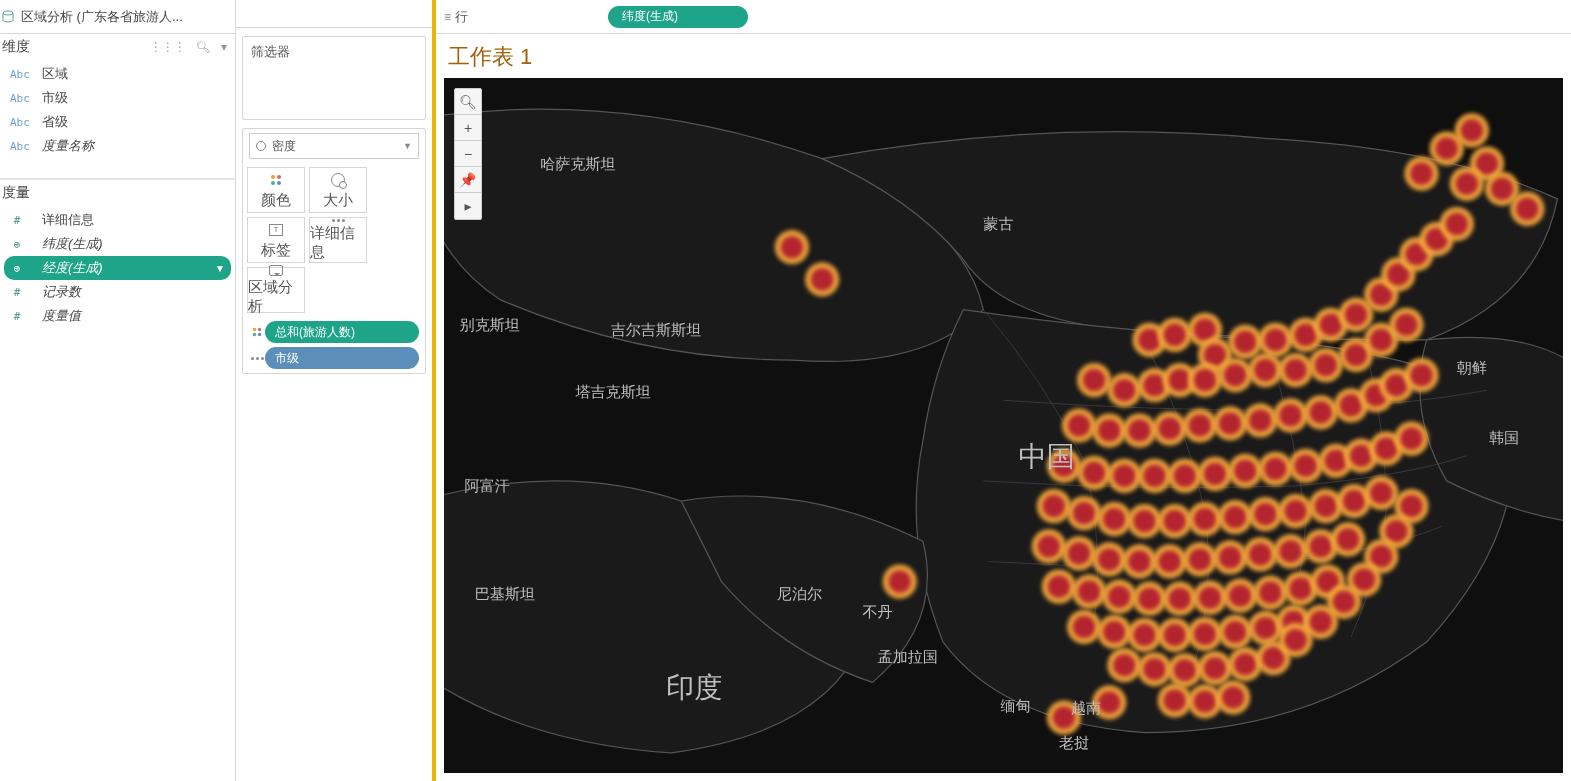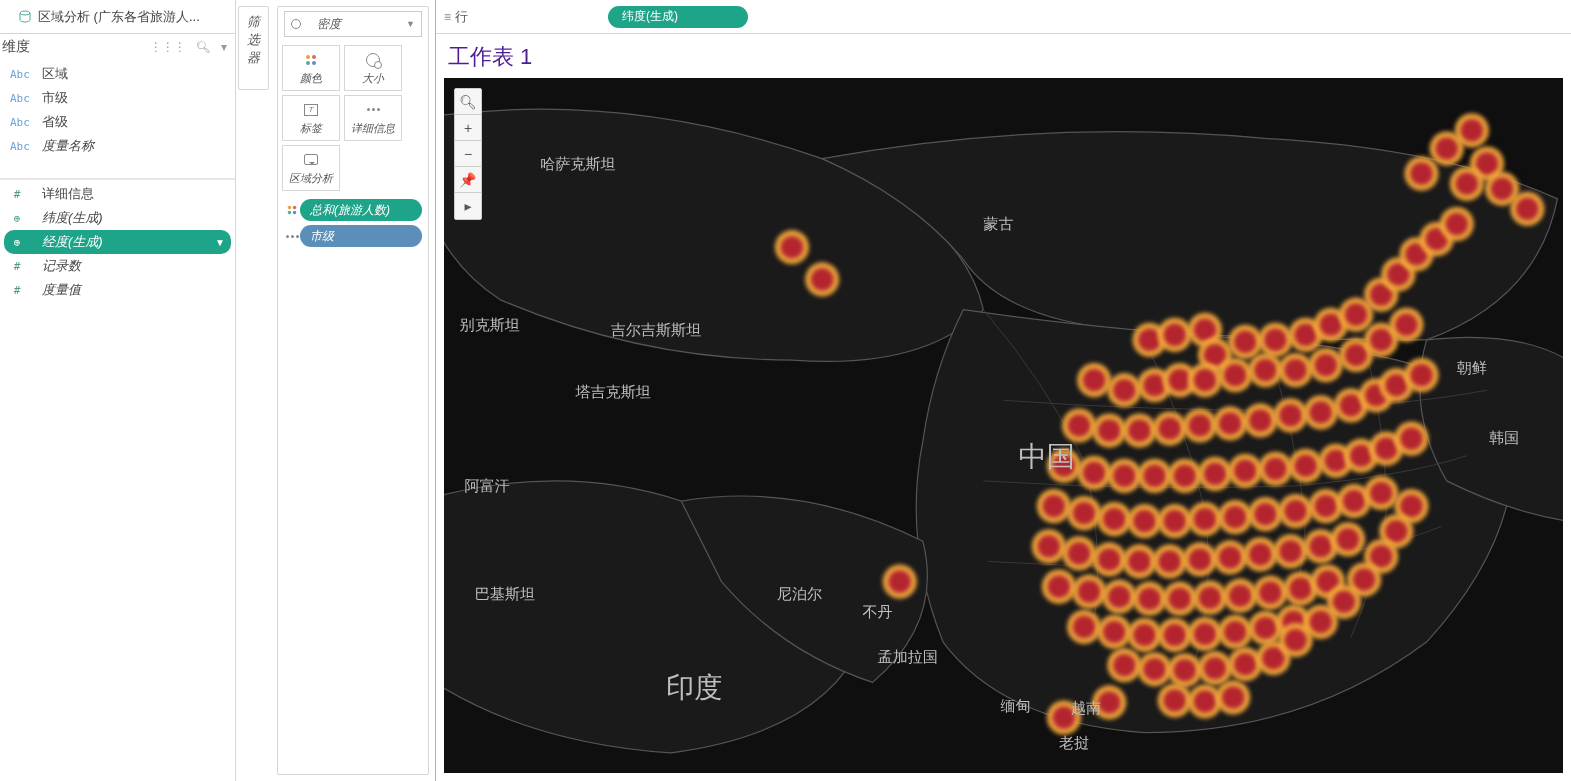--- a/index.html
+++ b/index.html
@@ -1,21 +1,21 @@
 <!DOCTYPE html>
 <html><head>
 <meta charset="utf-8">
 <style>
 * { box-sizing: border-box; margin: 0; padding: 0; font-family: "Segoe UI", "Microsoft YaHei", sans-serif; }
 body { background: #fff; color: #444; font-size: 13px; overflow: hidden; }
 .app { display: flex; height: 781px; width: 1571px; }
 
 
 .data-panel { width: 236px; border-right: 1px solid #d6d6d6; display: flex; flex-direction: column; }
-.ds-header { height: 34px; border-bottom: 1px solid #d6d6d6; display: flex; align-items: center; padding: 0 18px; gap: 6px; }
+.ds-header { height: 34px; border-bottom: 1px solid #d6d6d6; display: flex; align-items: center; padding: 0 1px; gap: 6px; }
 .ds-icon { width: 14px; height: 14px; position: relative; }
 .ds-icon svg { width: 14px; height: 14px; }
 .ds-name { font-size: 13px; color: #444; white-space: nowrap; overflow: hidden; text-overflow: ellipsis; }
 
 .dim-section { border-bottom: 1px solid #e6e6e6; padding-bottom: 20px; }
 .section-hdr { height: 26px; display: flex; align-items: center; justify-content: space-between; padding: 0 6px 0 0; }
 .section-title { font-size: 14px; padding-left: 2px; }
 .section-tools { display: flex; gap: 6px; color: #999; font-size: 12px; }
 .section-tools span { cursor: pointer; padding: 2px; }
 .field-list { padding: 2px 4px 0 4px; }
@@ -27,33 +27,33 @@
 .fld-name { font-size: 13px; color: #444; }
 .fld-name.italic { font-style: italic; }
 .field.selected { background: #1ea488; color: #fff; }
 .field.selected .fld-icon, .field.selected .fld-name { color: #fff; }
 .field.selected .caret { margin-left: auto; color: #fff; font-size: 10px; }
 
 .meas-section { margin-top: auto; border-top: 1px solid #e6e6e6; flex: 1; }
 .meas-section .section-hdr { border-bottom: none; }
 
 
-.cards-col { width: 200px; border-right: 1px solid #eab308; padding: 6px; display: flex; flex-direction: row; gap: 8px; font-style: italic; }
+.cards-col { width: 200px; border-right: 4px solid #eab308; padding: 6px; display: flex; flex-direction: column; gap: 8px; }
 .cards-col .spacer-top { height: 28px; border-bottom: 1px solid #d6d6d6; margin: -6px -6px 0 -6px; }
 .card { border: 1px solid #d6d6d6; border-radius: 2px; background: #fff; }
 .card-title { padding: 6px 8px; font-size: 13px; color: #555; }
 .filter-card { height: 84px; }
 .marks-card {}
-.mark-type { margin: 4px 6px; border: 1px solid #ccc; height: 22px; display: flex; align-items: center; gap: 16px; padding: 12px 6px; font-size: 12px; color: #555; }
+.mark-type { margin: 4px 6px; border: 1px solid #ccc; height: 22px; display: flex; align-items: center; gap: 6px; padding: 12px 6px; font-size: 12px; color: #555; }
 .mark-type .circ { width: 10px; height: 10px; border: 1px solid #888; border-radius: 50%; }
 .mark-type .dd { margin-left: auto; font-size: 9px; color: #888; }
 .mark-grid { display: flex; flex-wrap: wrap; padding: 4px; gap: 4px; }
 .mcell { width: 58px; height: 46px; border: 1px solid #d6d6d6; display: flex; flex-direction: column; align-items: center; justify-content: center; gap: 2px; cursor: pointer; }
 .mcell .mi { height: 18px; display: flex; align-items: center; justify-content: center; color: #777; }
-.mcell .ml { font-size: 11px; color: #555; }
+.mcell .ml { font-size: 15px; color: #555; }
 .dots4 { display: grid; grid-template-columns: 4px 4px; gap: 2px; }
 .dots4 i { width: 4px; height: 4px; border-radius: 50%; }
 .dots4 i:nth-child(1){background:#e8a33d;} .dots4 i:nth-child(2){background:#d66;} .dots4 i:nth-child(3){background:#5a9;} .dots4 i:nth-child(4){background:#68c;}
 .sizeico { width: 14px; height: 14px; border: 1px solid #888; border-radius: 50%; position: relative; }
 .sizeico::after { content:""; position:absolute; right:-3px; bottom:-3px; width:6px; height:6px; border:1px solid #888; border-radius:50%; background:#fff; }
 .lblico { width: 14px; height: 12px; border: 1px solid #888; position: relative; }
 .lblico::after { content:"T"; position:absolute; inset:0; display:flex; align-items:center; justify-content:center; font-size:8px; }
 .detico { display:flex; gap:2px; } .detico i{width:3px;height:3px;background:#888;border-radius:50%;}
 .ttico { width:14px; height:11px; border:1px solid #888; border-radius:2px; position:relative; }
 .ttico::after { content:""; position:absolute; bottom:-4px; left:4px; width:0; height:0; border:3px solid transparent; border-top-color:#888; }
@@ -64,21 +64,21 @@
 .shelf-pill .pill { flex: 1; height: 22px; border-radius: 11px; display: flex; align-items: center; padding: 0 10px; font-size: 12px; color: #fff; }
 .pill.green { background: #1ea488; }
 .pill.blue  { background: #5b8fb9; }
 
 
 .viz { flex: 1; display: flex; flex-direction: column; }
 .row-shelf { height: 34px; border-bottom: 1px solid #d6d6d6; display: flex; align-items: center; padding: 0 8px; gap: 10px; }
 .row-shelf .rlbl { display:flex; align-items:center; gap:4px; font-size:13px; color:#555; }
 .row-shelf .rlbl .ico { font-size: 12px; color: #888; }
 .row-shelf .rpill { height: 22px; background: #1ea488; color:#fff; border-radius: 11px; padding: 0 70px 0 14px; font-size: 12px; display:flex; align-items:center; margin-left: 130px; }
-.sheet-title { padding: 8px 12px 6px; font-size: 22px; color: #4c1d95; }
+.sheet-title { padding: 8px 12px 6px; font-size: 22px; color: #a16207; }
 .map-wrap { position: relative; flex: 1; margin: 0 8px 8px 8px; background: #111; overflow: hidden; }
 .map-wrap svg.map { position:absolute; inset:0; width:100%; height:100%; display:block; }
 .hm-dot { filter: blur(2px); }
 .hm-dot .outer { fill: rgba(243,166,59,.95); }
 .hm-dot .inner { fill: rgba(176,26,47,.92); }
 .maplabel { fill: #bfbfbf; font-size: 15px; font-family: "Microsoft YaHei", sans-serif; }
 .maplabel.big { font-size: 28px; }
 .map-tools { position:absolute; top:10px; left:10px; width:28px; background:#f5f5f5; border:1px solid #ccc; border-radius:2px; display:flex; flex-direction:column; }
 .map-tools button { height:26px; border:none; border-bottom:1px solid #ccc; background:none; cursor:pointer; font-size:14px; color:#555; }
 .map-tools button:last-child { border-bottom:none; }
@@ -126,20 +126,23 @@
   </div>
           <div class="field ">
     <span class="fld-icon abc">Abc</span>
     <span class="fld-name italic">度量名称</span>
 
   </div>
         </div>
     </div>
 
     <div class="meas-section">
+      <div class="section-hdr">
+        <span class="section-title">度量</span>
+      </div>
       <div class="field-list" id="meas-list">
           <div class="field ">
     <span class="fld-icon num">#</span>
     <span class="fld-name ">详细信息</span>
 
   </div>
           <div class="field ">
     <span class="fld-icon geo">⊕</span>
     <span class="fld-name italic">纬度(生成)</span>
 

